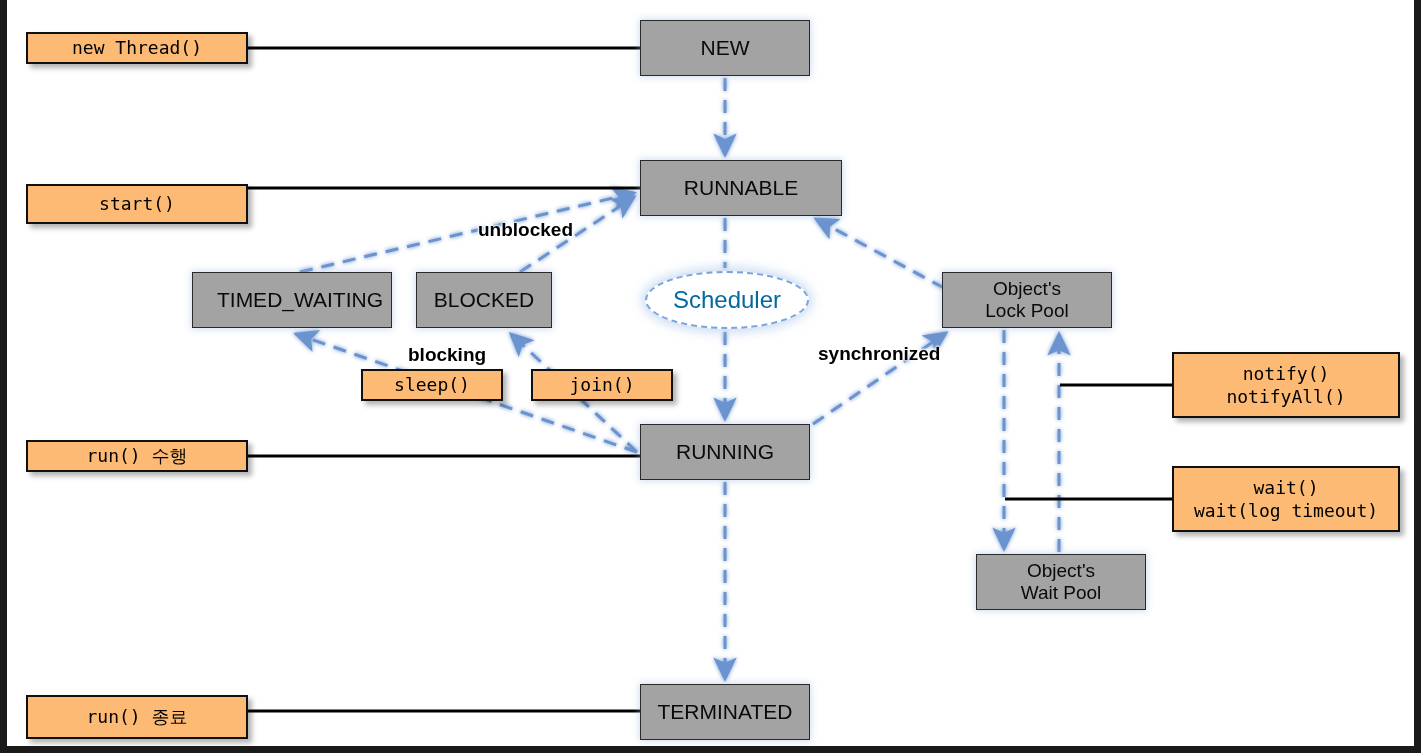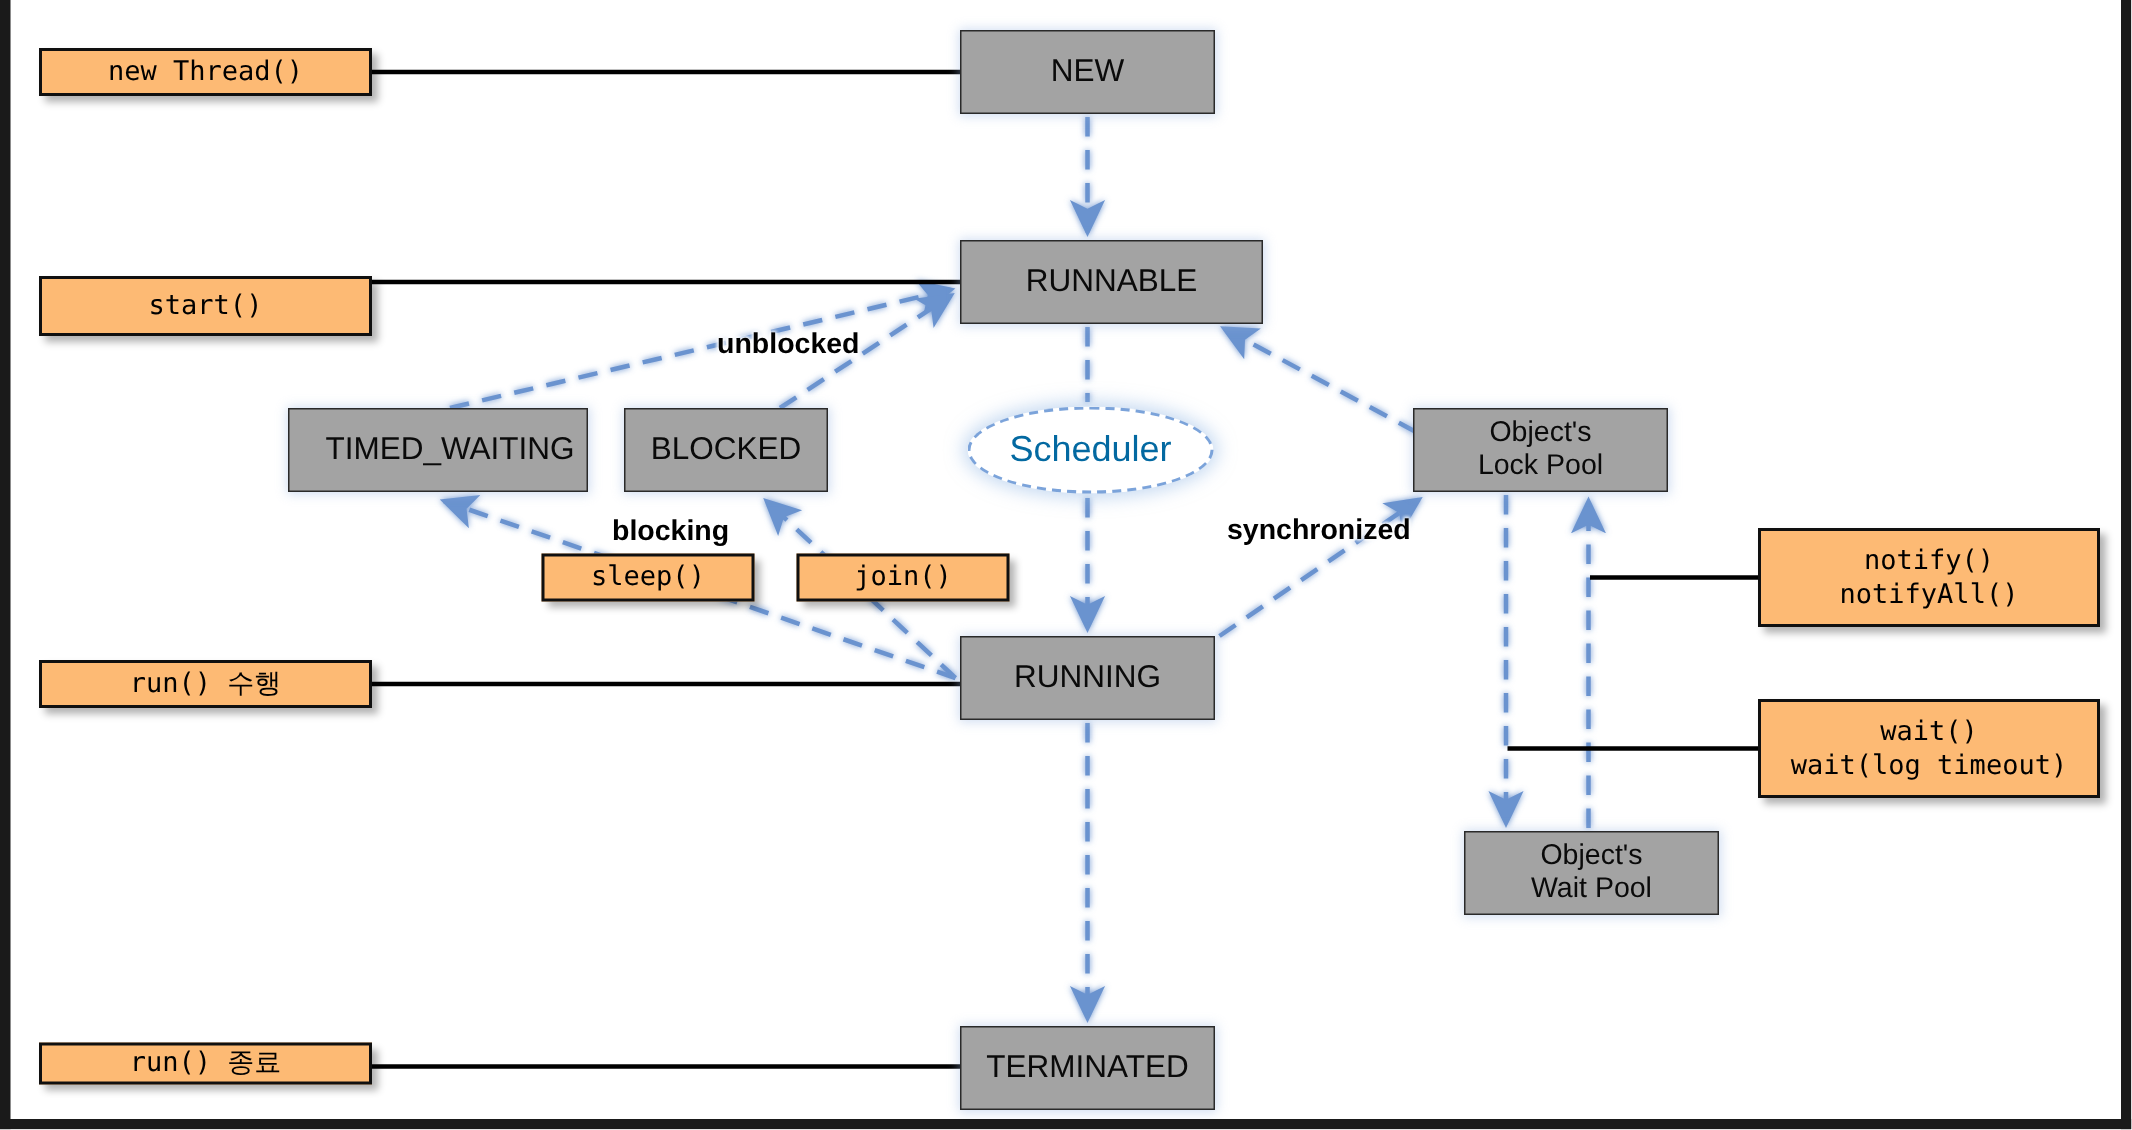--- a/index.html
+++ b/index.html
@@ -169,21 +169,21 @@
   <div class="codebox" style="left:26px;top:32px;width:222px;height:32px;">new Thread()</div>
 
   <div class="codebox" style="left:26px;top:172px;width:222px;height:40px;margin-top:12px;">start()</div>
 
   <div class="codebox" style="left:361px;top:369px;width:142px;height:32px;">sleep()</div>
 
   <div class="codebox" style="left:531px;top:369px;width:142px;height:32px;">join()</div>
 
   <div class="codebox" style="left:26px;top:440px;width:222px;height:32px;">run() 수행</div>
 
-  <div class="codebox" style="left:26px;top:695px;width:222px;height:28px;">run() 종료</div>
+  <div class="codebox" style="left:26px;top:695px;width:222px;height:44px;">run() 종료</div>
 
   <div class="codebox" style="left:1172px;top:352px;width:228px;height:66px;">notify()
 notifyAll()</div>
 
   <div class="codebox" style="left:1172px;top:466px;width:228px;height:66px;">wait()
 wait(log timeout)</div>
 
   <div class="edgelabel" style="left:478px;top:219px;">unblocked</div>
 
   <div class="edgelabel" style="left:408px;top:344px;">blocking</div>

